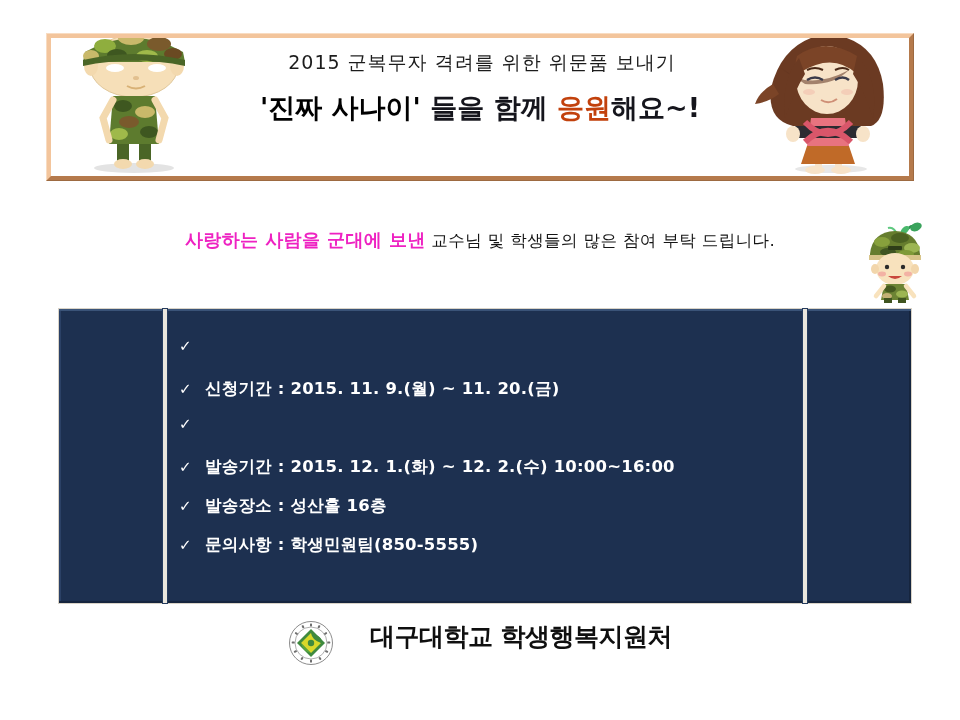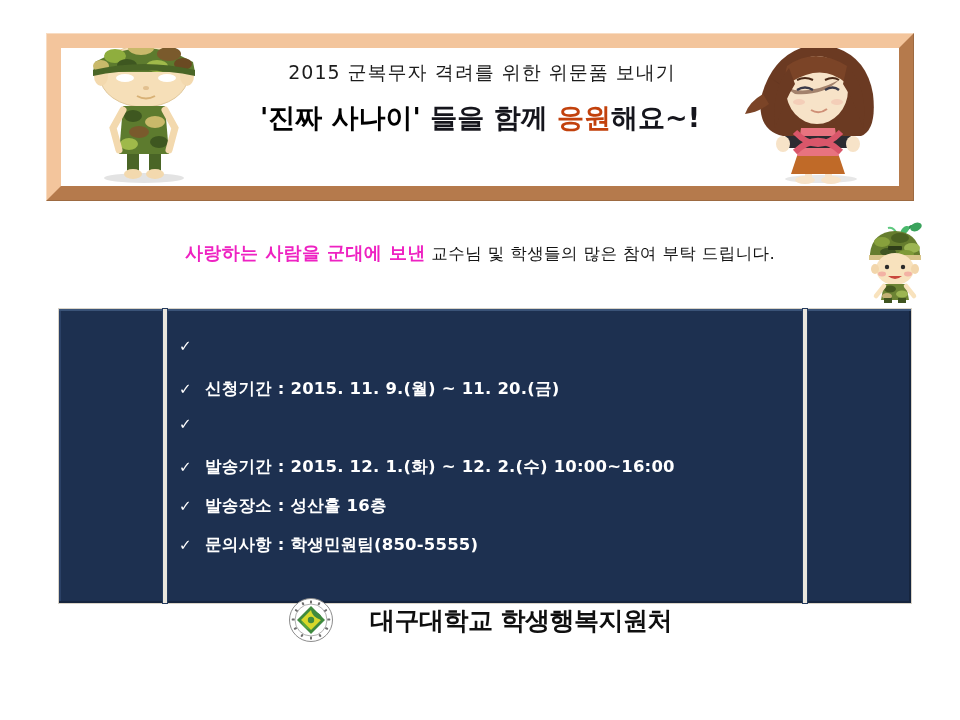--- a/index.html
+++ b/index.html
@@ -12,27 +12,27 @@
     overflow: hidden;
     position: relative;
   }
 
   
   .banner-frame {
     position: absolute;
     left: 46px;
     top: 33px;
     width: 868px;
-    height: 168px;
+    height: 148px;
     background: #f3c59c;
     border-top: 1px solid #f8dcc2;
     border-left: 1px solid #f8dcc2;
     border-right: 1px solid #9d6a41;
     border-bottom: 1px solid #9d6a41;
-    padding: 14px;
+    padding: 4px;
   }
   
   .banner-frame::before {
     content: "";
     position: absolute;
     right: 0; top: 0; bottom: 0;
     width: 14px;
     background: #b57a4c;
     clip-path: polygon(0 100%, 100% 100%, 100% 0, 100% 0, 0 14px);
   }
@@ -109,21 +109,21 @@
     top: 228px;
     text-align: center;
   }
   .sub-line {
     font-family: "DejaVu Sans", sans-serif;
     font-size: 16.5px;
     color: #141414;
     letter-spacing: 0.4px;
     white-space: nowrap;
   }
-  .sub-line.two { margin-top: 13px; }
+  .sub-line.two { }
   .sub-line .em-blue {
     color: #1a2fb5;
     font-weight: bold;
     font-size: 18px;
   }
   .sub-line .em-pink {
     color: #ee22c2;
     font-weight: bold;
     font-size: 18px;
   }
@@ -184,23 +184,22 @@
     font-weight: normal;
     font-size: 15px;
     line-height: 1;
   }
   .bullet-label { }
 
   
   .footer {
     position: absolute;
     left: 0; right: 0;
-    top: 597px;
+    top: 620px;
     display: flex;
-    align-items: center;
     justify-content: center;
     gap: 32px;
   }
   .uni-logo {
     width: 46px;
     height: 46px;
     flex: 0 0 46px;
     margin-right: 4px;
   }
   .footer-text {

